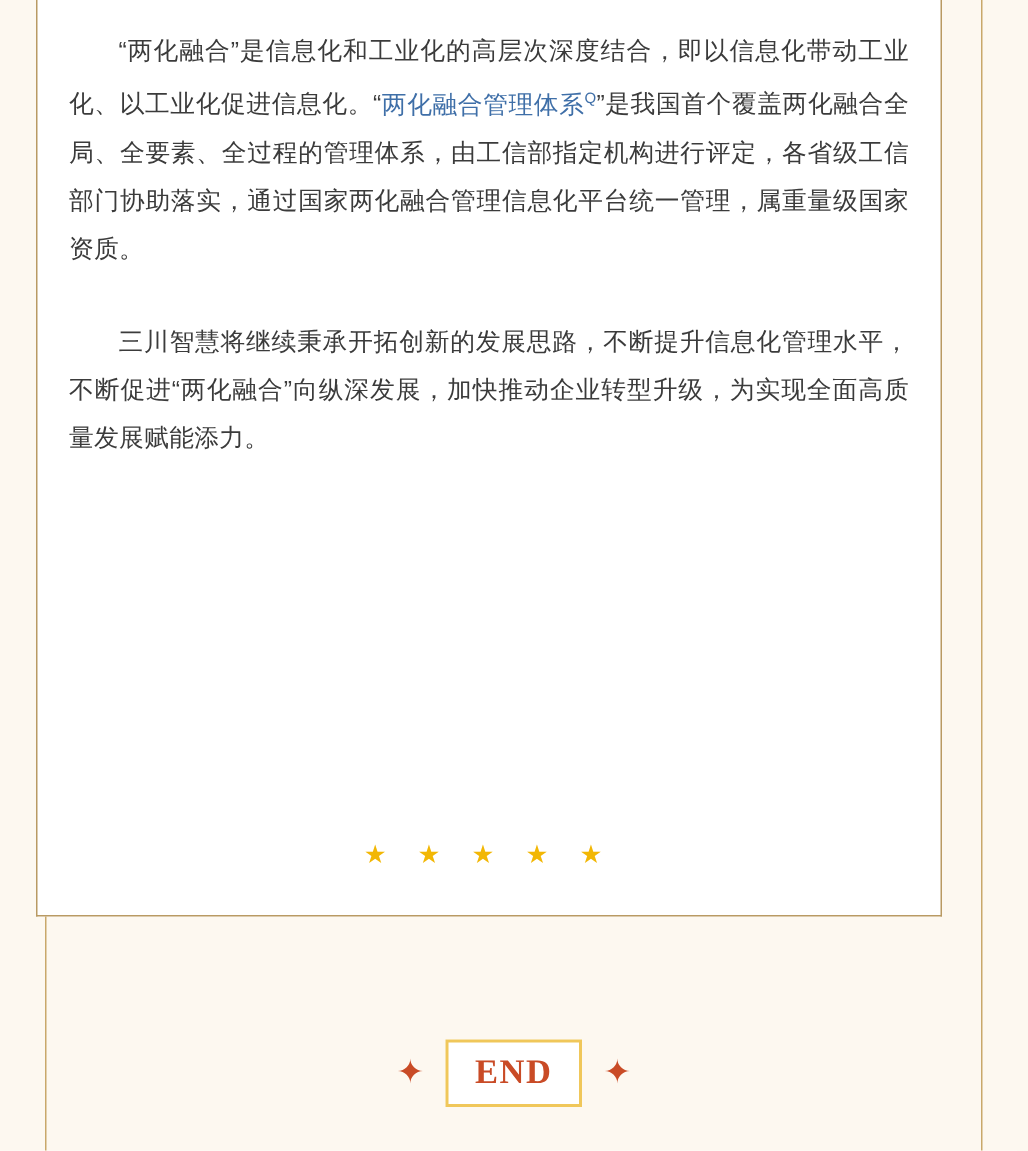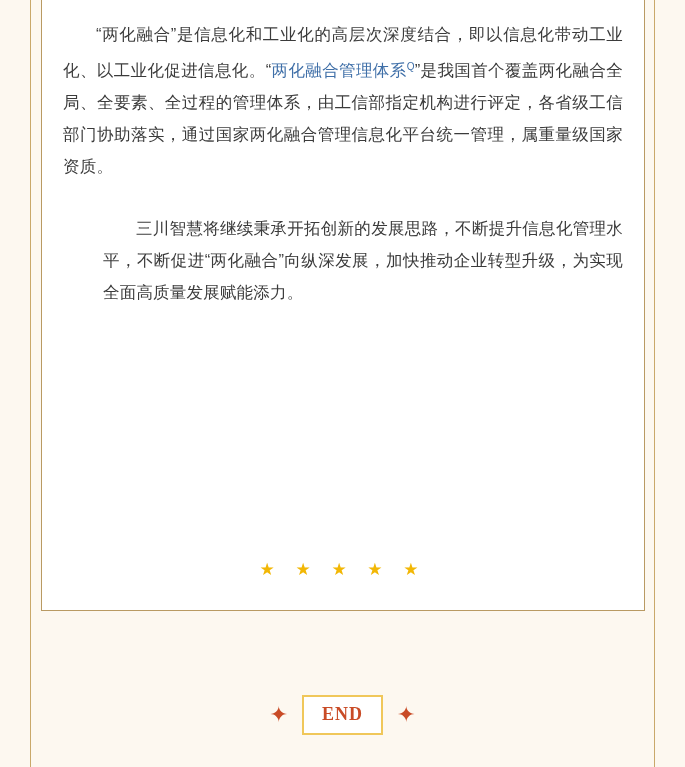--- a/index.html
+++ b/index.html
@@ -26,21 +26,21 @@
     top: 0;
     bottom: 0;
     width: 1px;
     background: #c9a86a;
   }
   .frame-left { left: 30px; }
   .frame-right { right: 30px; }
 
   .article-card {
     position: absolute;
-    left: 41px;
+    left: 24px;
     top: 0;
     width: 604px;
     box-sizing: border-box;
     background: #ffffff;
     border-left: 1px solid #b99a63;
     border-right: 1px solid #b99a63;
     border-bottom: 1px solid #b99a63;
     padding: 0 21px 0 21px;
     height: 611px;
   }
@@ -49,21 +49,21 @@
     margin: 0;
     color: #3b3b3b;
     font-size: 16.5px;
     line-height: 32px;
     text-indent: 2em;
     text-align: justify;
     letter-spacing: 0.2px;
   }
   .para.p1 { padding-top: 18px; }
   .para.p2 { padding-top: 30px; }
-  .para.p3 { padding-top: 30px; margin-left: 40px; }
+  .para.p3 { padding-top: 30px; }
 
   .quote-highlight {
     color: #3f6fa8;
   }
   .sup-mark {
     font-size: 10px;
     vertical-align: super;
     color: #3f6fa8;
   }
 
@@ -91,21 +91,21 @@
     gap: 14px;
   }
   .spark {
     color: #c94b26;
     font-size: 22px;
     line-height: 22px;
   }
   .end-badge {
     border: 2px solid #f0c75a;
     color: #c94b26;
-    font-size: 18px;
+    font-size: 23px;
     letter-spacing: 1px;
     padding: 7px 18px 8px 18px;
     background: #ffffff;
     font-family: "Liberation Serif", serif;
     font-weight: bold;
   }
 </style>
 </head>
 <body>
 

